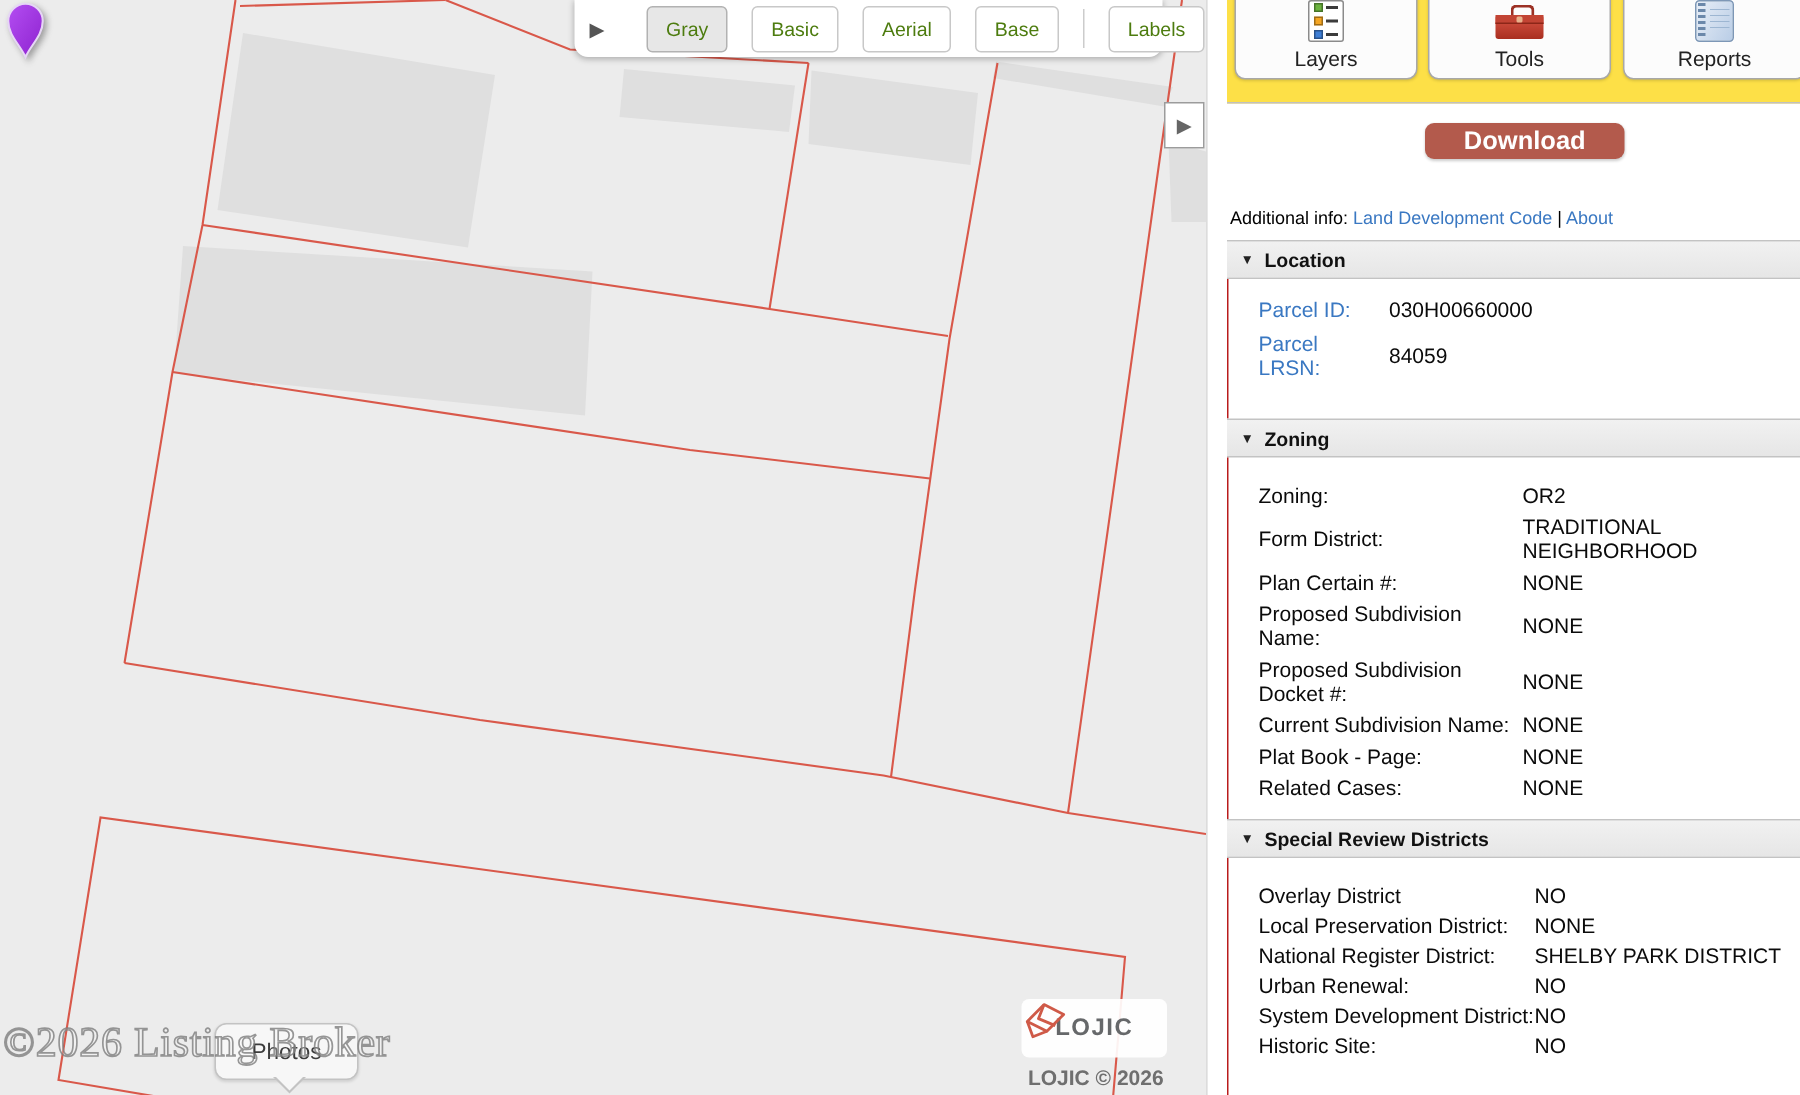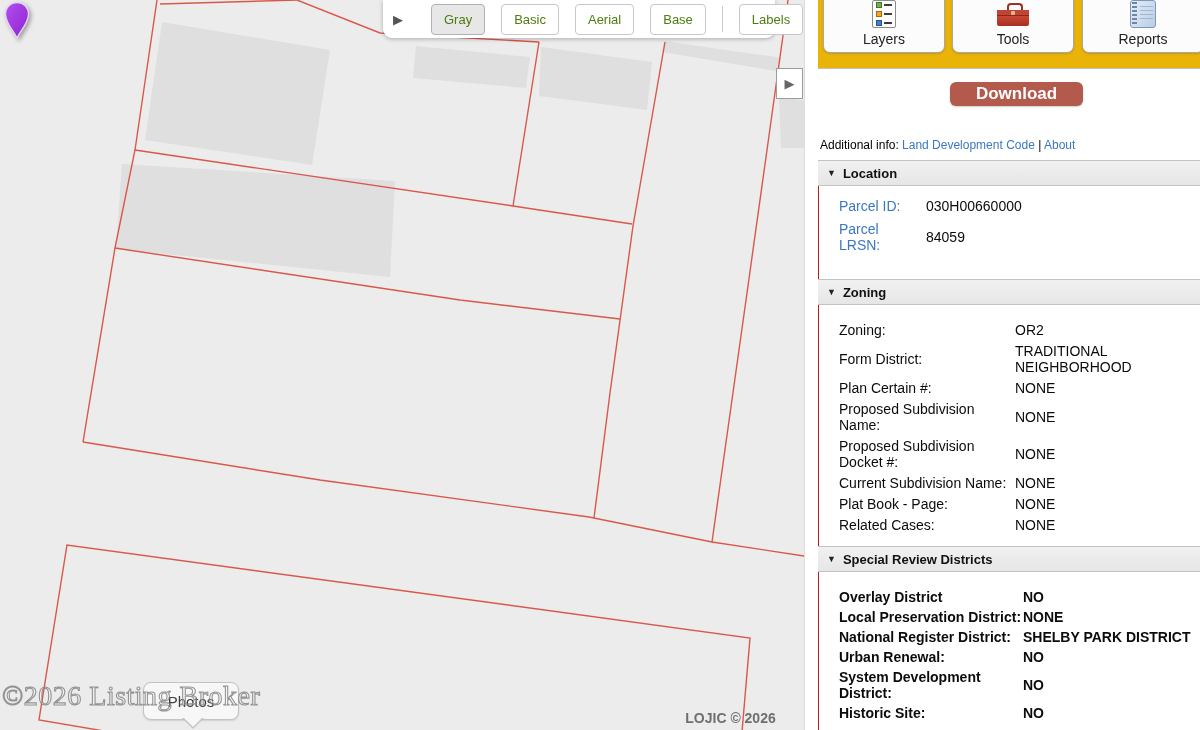--- a/index.html
+++ b/index.html
@@ -47,21 +47,21 @@
 
   
   .lojic-box{position:absolute;left:681px;top:666px;width:97px;height:39px;background:rgba(255,255,255,.92);
        border-radius:5px;display:flex;align-items:center;justify-content:center;gap:6px;}
   .lojic-text{font-size:16px;font-weight:bold;color:#66686a;letter-spacing:1px;}
   .lojic-copy{position:absolute;left:683px;top:710px;width:95px;text-align:center;
        font-size:14px;font-weight:bold;color:#6f6f6f;white-space:nowrap;}
 
   
   #panel{position:absolute;left:818px;top:0;width:382px;height:730px;background:#fff;overflow:hidden;}
-  .top-strip{position:absolute;left:0;top:0;right:0;height:68px;background:#eab308;
+  .top-strip{position:absolute;left:0;top:0;right:0;height:68px;background:#fde047;
        border-bottom:1px solid #c0c0c0;}
   .card{position:absolute;top:-14px;width:122px;height:67px;background:#fcfcfc;border:1px solid #a8a8a8;
        border-radius:7px;box-sizing:border-box;display:flex;flex-direction:column;align-items:center;
        justify-content:flex-end;padding-bottom:5px;cursor:pointer;box-shadow:0 1px 2px rgba(0,0,0,.15);}
   .card-label{font-size:14px;color:#222;margin-top:3px;}
   .card-icon{height:28px;display:flex;align-items:center;justify-content:center;}
 
   
   .icon-layers{width:24px;height:28px;background:#fff;border:1px solid #8b8b8b;border-radius:2px;
        display:flex;flex-direction:column;justify-content:center;gap:3px;padding:2px 3px;box-sizing:border-box;}
@@ -105,21 +105,21 @@
   .rl{flex:none;padding-right:4px;box-sizing:border-box;}
   .rv{flex:1;}
   .rl.link{color:var(--link);cursor:pointer;}
   #loc-body{top:186px;height:93px;padding-top:12px;}
   #loc-body .rl{width:87px;}
   #loc-body .row{margin-bottom:7px;}
   #zon-body{top:305px;height:241px;padding-top:17px;}
   #zon-body .rl{width:176px;}
   #srd-body{top:572px;height:158px;padding-top:17px;}
   #srd-body .rl{width:184px;padding-right:0;}
-  #srd-body .row{margin-bottom:4px;font-weight:bold;}
+  #srd-body .row{margin-bottom:4px;}
 </style>
 </head>
 <body>
 
 <div id="map">
   <svg width="804" height="730" viewBox="0 0 804 730">
     <g>
       <polygon class="bldg" points="162,22 330,50 312,165 145,140"></polygon>
       <polygon class="bldg" points="122,164 395,181 390,277 116,249"></polygon>
       <polygon class="bldg" points="416,46 530,57 526,88 413,78"></polygon>
@@ -170,20 +170,30 @@
     </defs>
     <path d="M17,38 C13,29.5 5.5,23.5 5.5,14 A11.5,11.5 0 1 1 28.5,14 C28.5,23.5 21,29.5 17,38 Z" fill="url(#pg)" stroke="#e6d6f5" stroke-width="1.4"></path>
   </svg>
 
   <div class="photos">
     <span>Photos</span>
   </div>
 
   <div class="watermark">©2026 Listing Broker</div>
 
+  <div class="lojic-box">
+    <svg width="32" height="28" viewBox="0 0 34 30">
+      <g fill="none" stroke="#cf5a48" stroke-width="2" stroke-linejoin="round">
+        <polygon points="4,16 16,4 30,11 18,23"></polygon>
+        <polyline points="16,4 12,14 24,19"></polyline>
+        <polyline points="4,16 8,27 18,23"></polyline>
+      </g>
+    </svg>
+    <span class="lojic-text">LOJIC</span>
+  </div>
   <div class="lojic-copy">LOJIC © 2026</div>
 </div>
 
 <div id="panel">
   <div class="top-strip">
     <div class="card" style="left:5px;">
       <div class="card-icon">
         <div class="icon-layers">
           <div class="lrow">
               <span class="lsq" style="background:#6cb33f;"></span>

